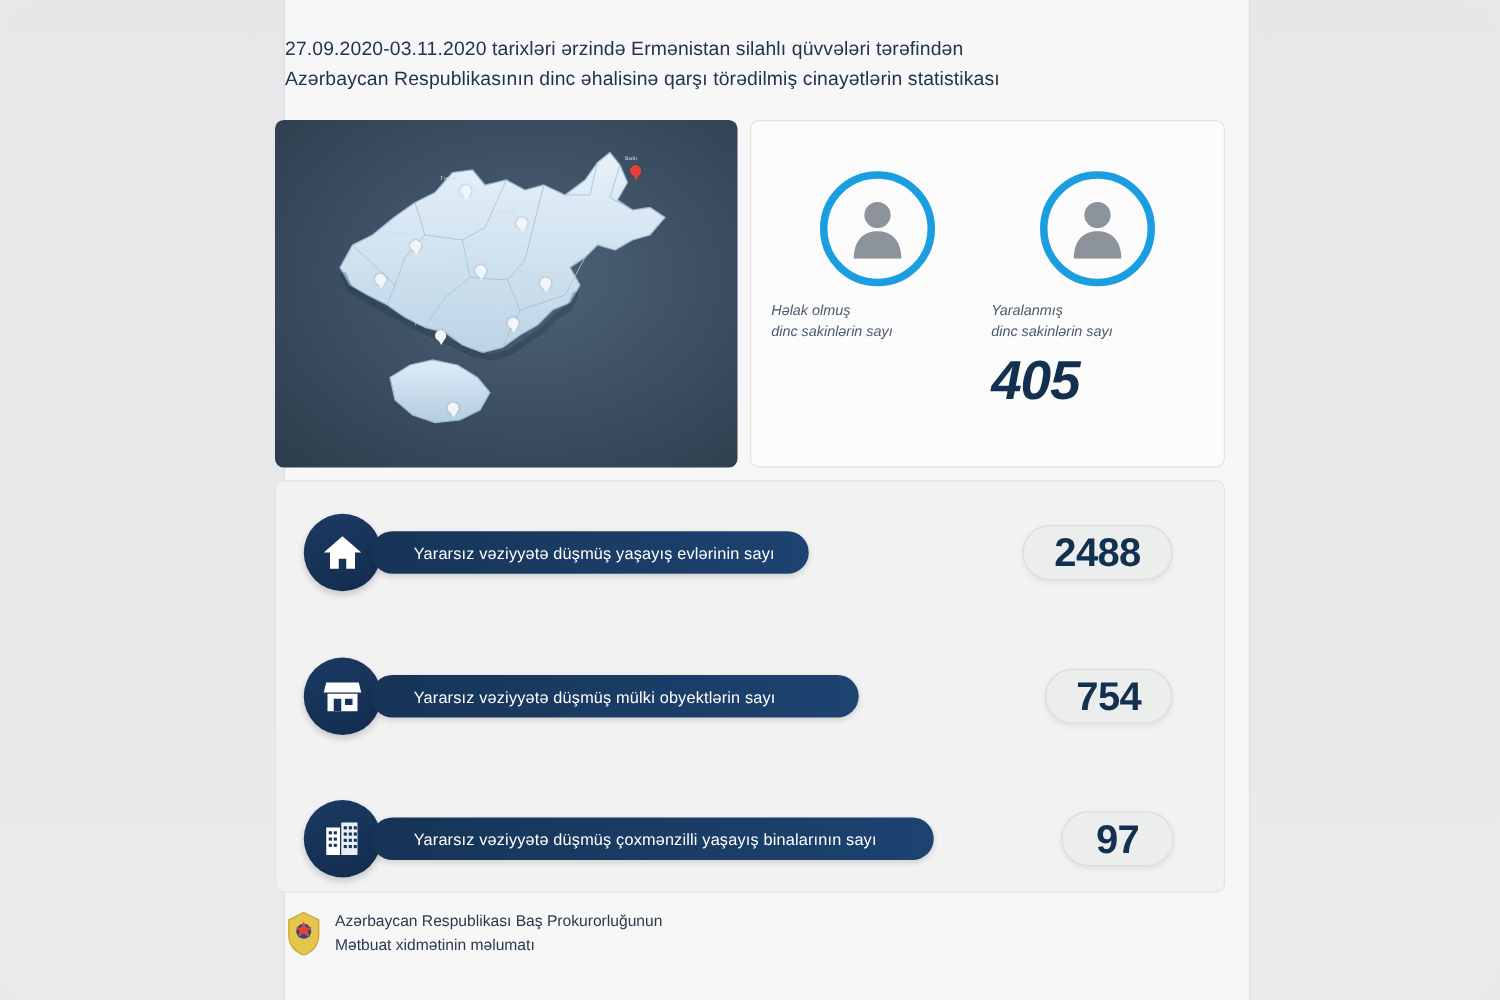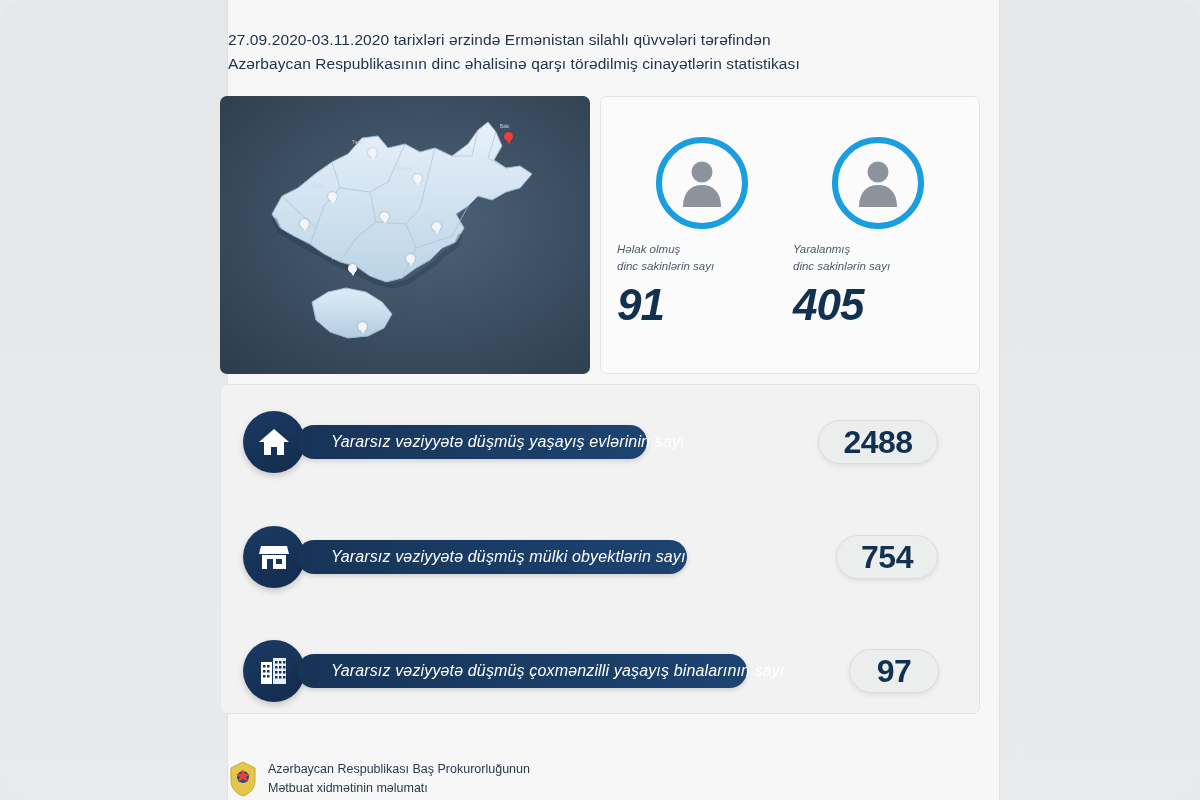--- a/index.html
+++ b/index.html
@@ -148,45 +148,44 @@
     position: absolute;
     top: 21px; left: 76px;
     height: 34px;
     border-radius: 17px;
     background: linear-gradient(90deg,#173457 0%,#1d4371 100%);
     display: flex; align-items: center;
     box-shadow: 0 2px 5px rgba(0,0,0,.15);
   }
   .row-bar span {
     color: #ffffff;
-    font-size: 16px;
+    font-size: 13px;
     padding-left: 34px;
     letter-spacing: .15px;
     white-space: nowrap;
-    font-style: italic;
   }
   .row-value {
     position: absolute;
     top: 16px;
     height: 44px;
     border-radius: 22px;
     background: #eceded;
     border: 1px solid #dcdddf;
     box-shadow: 0 2px 5px rgba(0,0,0,.08);
     display: flex; align-items: center; justify-content: center;
     color: #12304f;
     font-size: 32px;
     font-weight: 700;
     letter-spacing: -.5px;
   }
 
   
   .footer {
     position: absolute;
-    left: 228px; top: 760px;
+    left: 228px; top: 728px;
     width: 700px;
     display: flex; align-items: flex-start;
   }
   .footer-emblem { width: 30px; height: 38px; flex: 0 0 auto; }
   .footer-text {
     margin-left: 10px;
     font-size: 12.5px;
     color: #2a3a4e;
     line-height: 1.5;
   }
@@ -309,21 +308,20 @@
         <div class="person-ring">
           <svg class="person" width="46" height="48" viewBox="0 0 46 48">
             <circle cx="23" cy="13" r="10.5" fill="#8d939a"></circle>
             <path d="M4,48 C4,33 12,26 23,26 C34,26 42,33 42,48 Z" fill="#8d939a"></path>
           </svg>
         </div>
         <div class="stat-label">
           <div>Həlak olmuş</div>
           <div>dinc sakinlərin sayı</div>
         </div>
-        <div class="stat-value">91</div>
       </div>
 
       <div class="stat right">
         <div class="person-ring">
           <svg class="person" width="46" height="48" viewBox="0 0 46 48">
             <circle cx="23" cy="13" r="10.5" fill="#8d939a"></circle>
             <path d="M4,48 C4,33 12,26 23,26 C34,26 42,33 42,48 Z" fill="#8d939a"></path>
           </svg>
         </div>
         <div class="stat-label">

